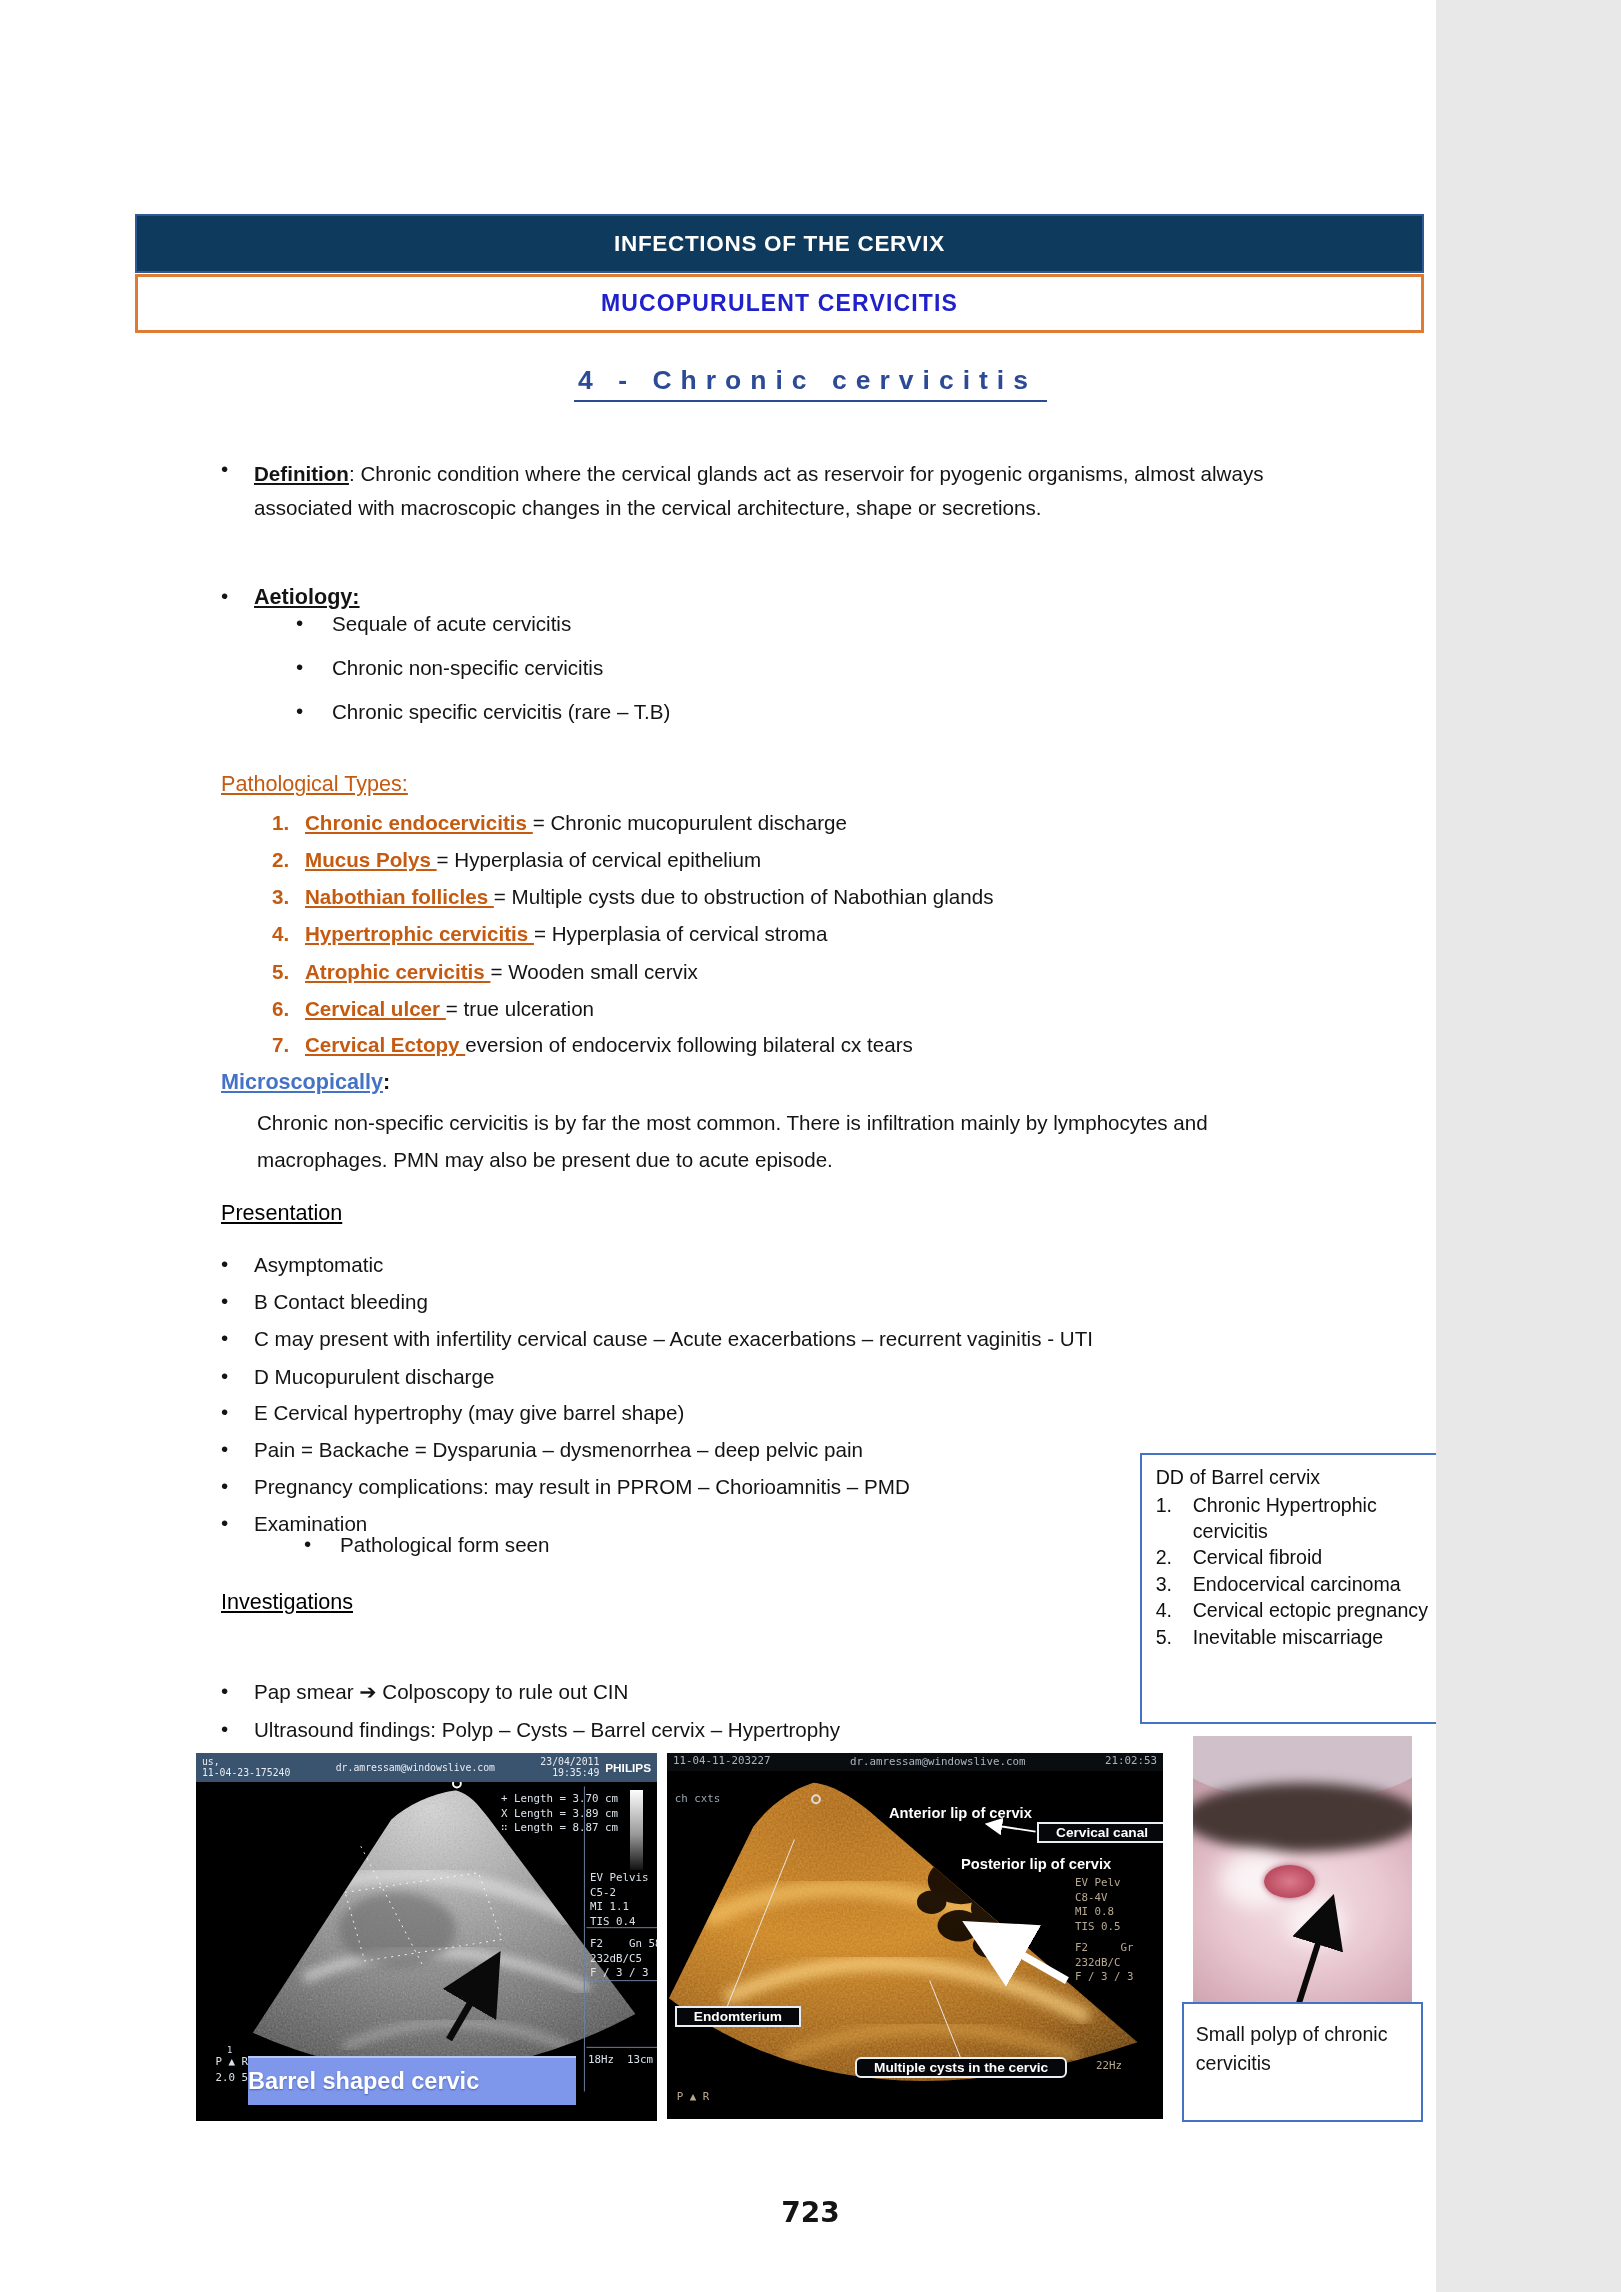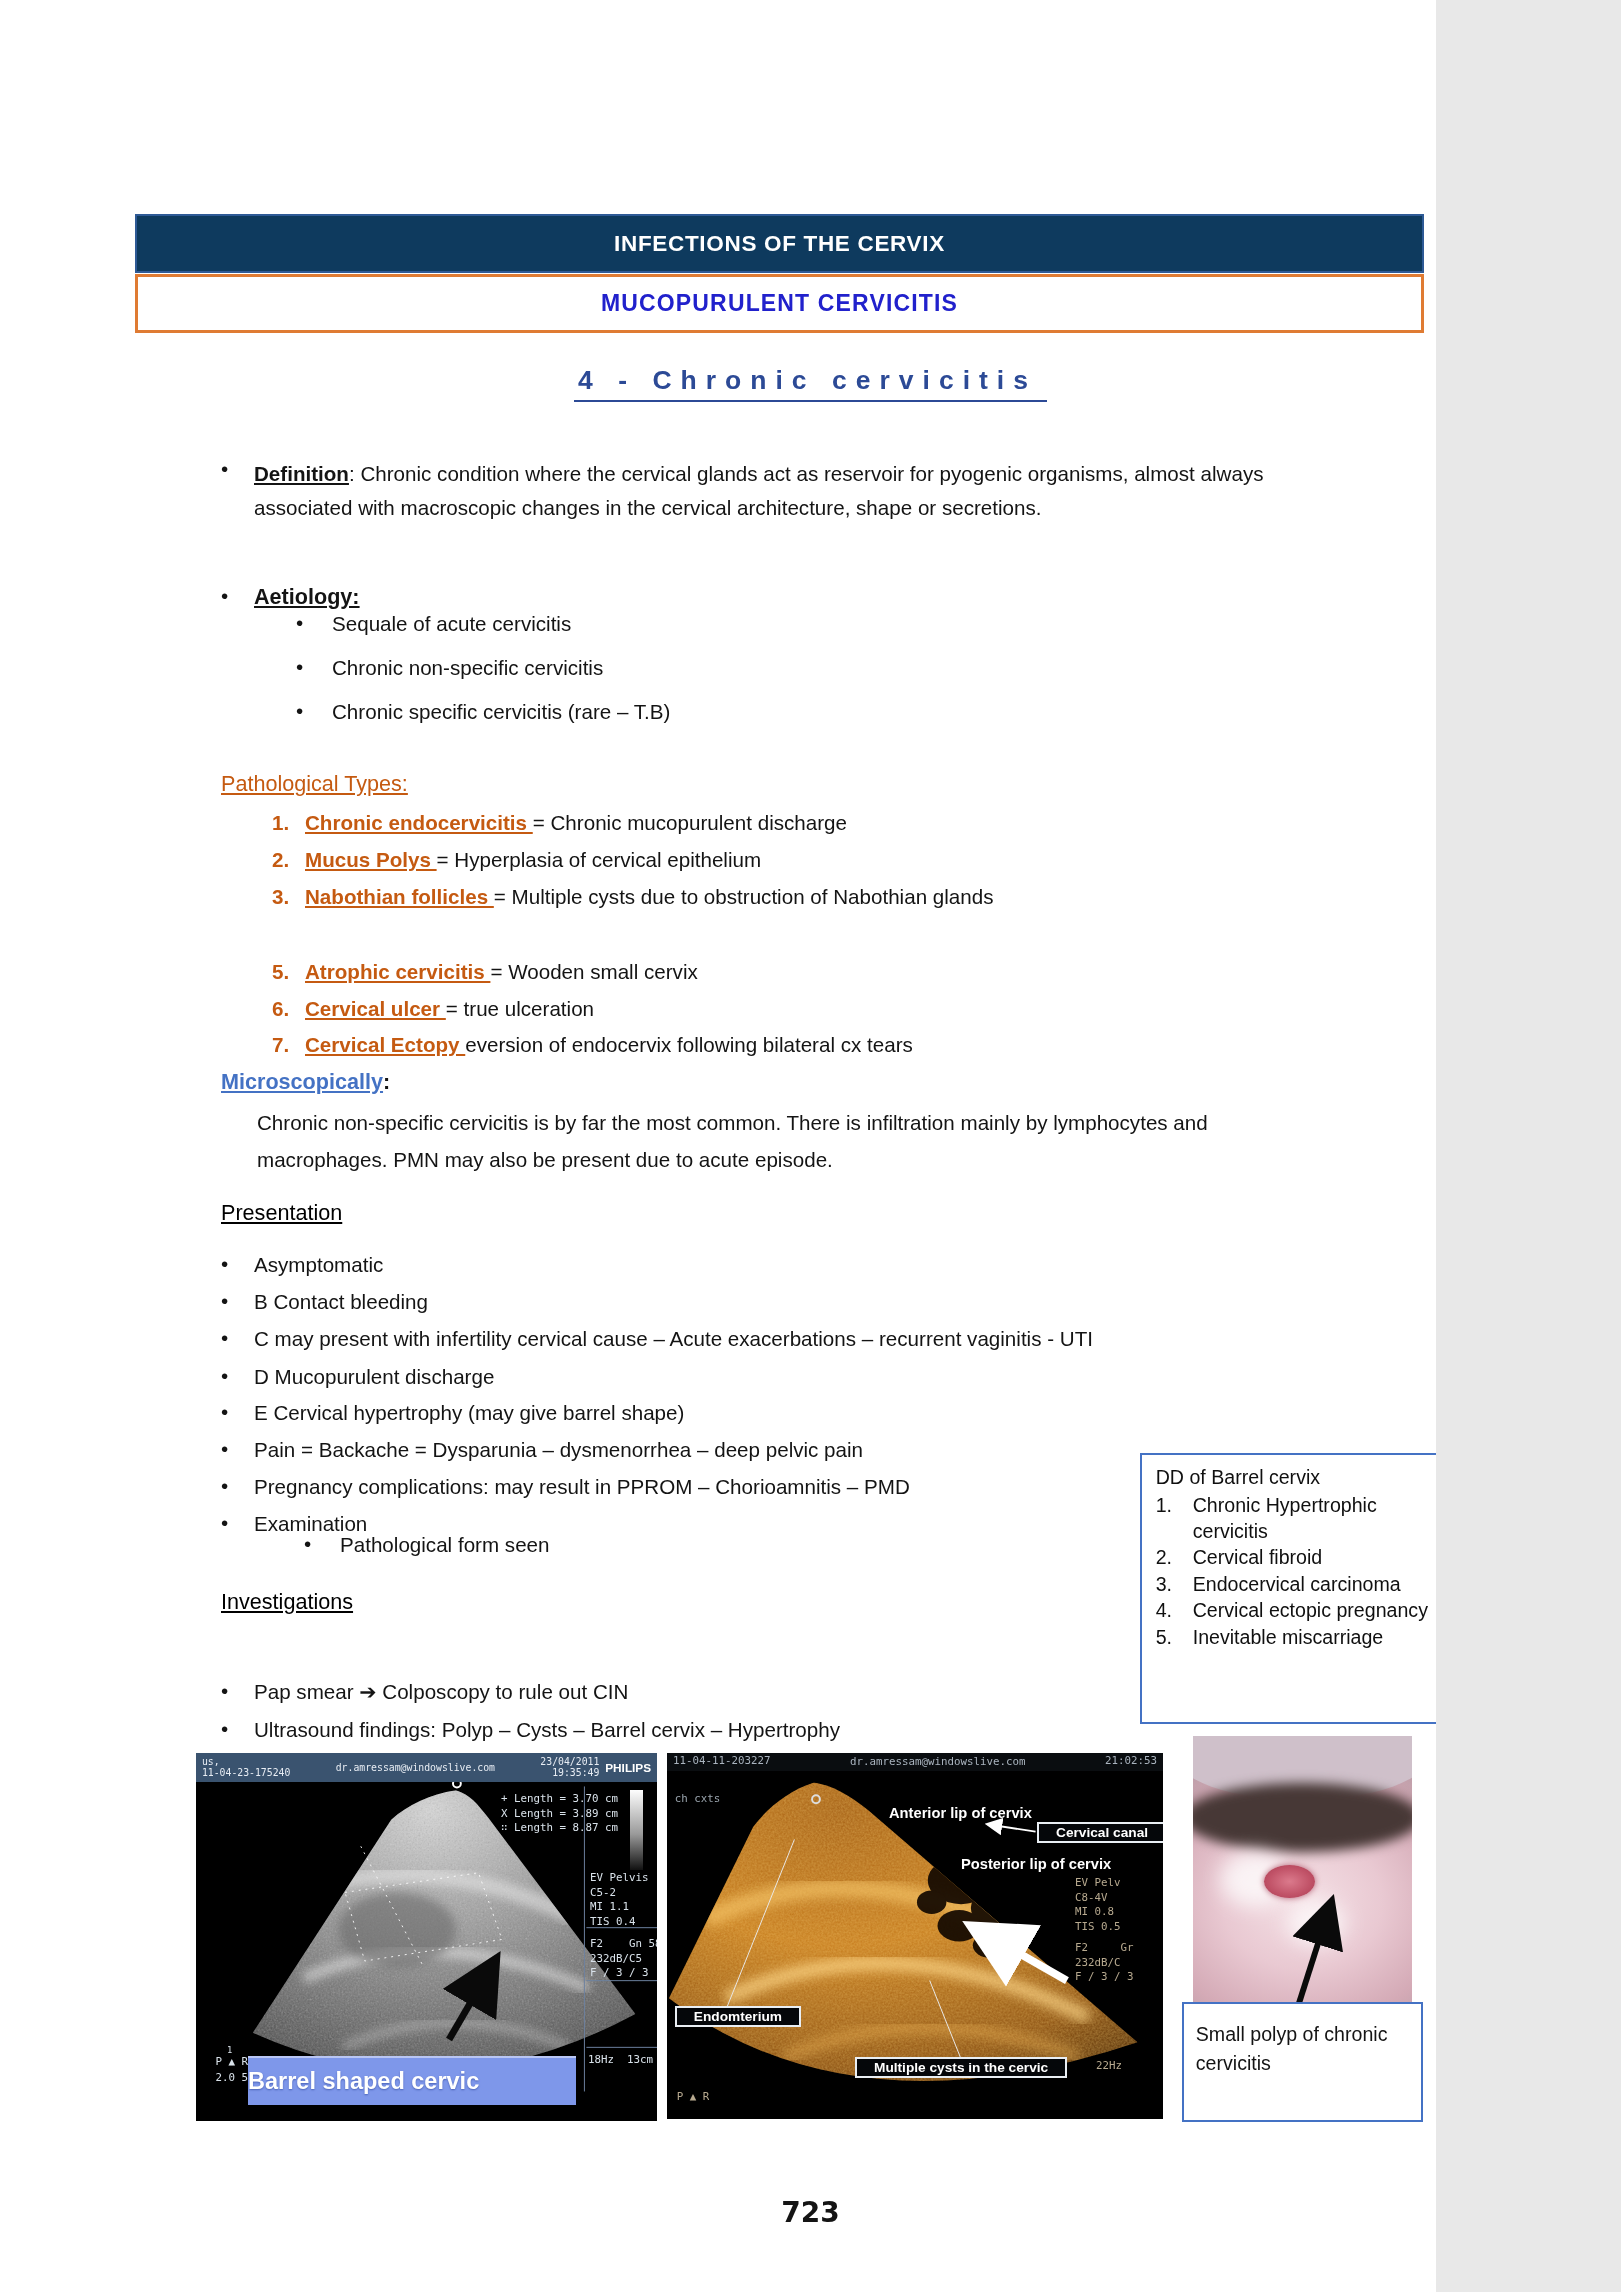--- a/index.html
+++ b/index.html
@@ -108,20 +108,23 @@
 
   <div class="lbl orange" style="top:771px;color:#c55a11;">Pathological Types:</div>
   <div class="num-row" style="top:810px">
     <span class="no">1.</span><span class="term">Chronic endocervicitis </span><span>= Chronic mucopurulent discharge</span>
   </div>
   <div class="num-row" style="top:847px">
     <span class="no">2.</span><span class="term">Mucus Polys </span><span>= Hyperplasia of cervical epithelium</span>
   </div>
   <div class="num-row" style="top:884px">
     <span class="no">3.</span><span class="term">Nabothian follicles </span><span>= Multiple cysts due to obstruction of Nabothian glands</span>
+  </div>
+  <div class="num-row" style="top:921px">
+    <span class="no">4.</span><span class="term">Hypertrophic cervicitis </span><span>= Hyperplasia of cervical stroma</span>
   </div>
   <div class="num-row" style="top:959px">
     <span class="no">5.</span><span class="term">Atrophic cervicitis </span><span>= Wooden small cervix</span>
   </div>
   <div class="num-row" style="top:996px">
     <span class="no">6.</span><span class="term">Cervical ulcer </span><span>= true ulceration</span>
   </div>
   <div class="num-row" style="top:1032px">
     <span class="no">7.</span><span class="term">Cervical Ectopy </span><span>eversion of endocervix following bilateral cx tears</span>
   </div>
@@ -309,21 +312,21 @@
     <div class="usboxlabel" style="left:370px;top:69px;">Cervical canal</div>
     <div class="uslabel" style="left:294px;top:103px;">Posterior lip of cervix</div>
     <div class="ustxt" style="left: 408px; top: 123px; white-space: pre;">EV Pelv
 C8-4V
 MI 0.8
 TIS 0.5</div>
     <div class="ustxt" style="left: 408px; top: 188px; white-space: pre;">F2     Gr
 232dB/C
 F / 3 / 3</div>
     <div class="usboxlabel" style="left:7.8px;top:253px;">Endomterium</div>
-    <div class="usboxlabel" style="left:188px;top:304px;">Multiple cysts in the cervic</div>
+    <div class="usboxlabel" style="left:188px;top:304px;border-radius:6px;">Multiple cysts in the cervic</div>
     <div class="ustxt" style="left: 429px; top: 306px; white-space: pre;">22Hz</div>
     <div class="ustxt" style="left: 9.8px; top: 337px; white-space: pre;">P ▲ R</div>
   </div>
 
   <div class="photo">
     <div class="speculum-top"></div>
     <div class="dark-arc"></div>
     <div class="glare1"></div>
     <div class="glare2"></div>
     <div class="polyp"></div>

